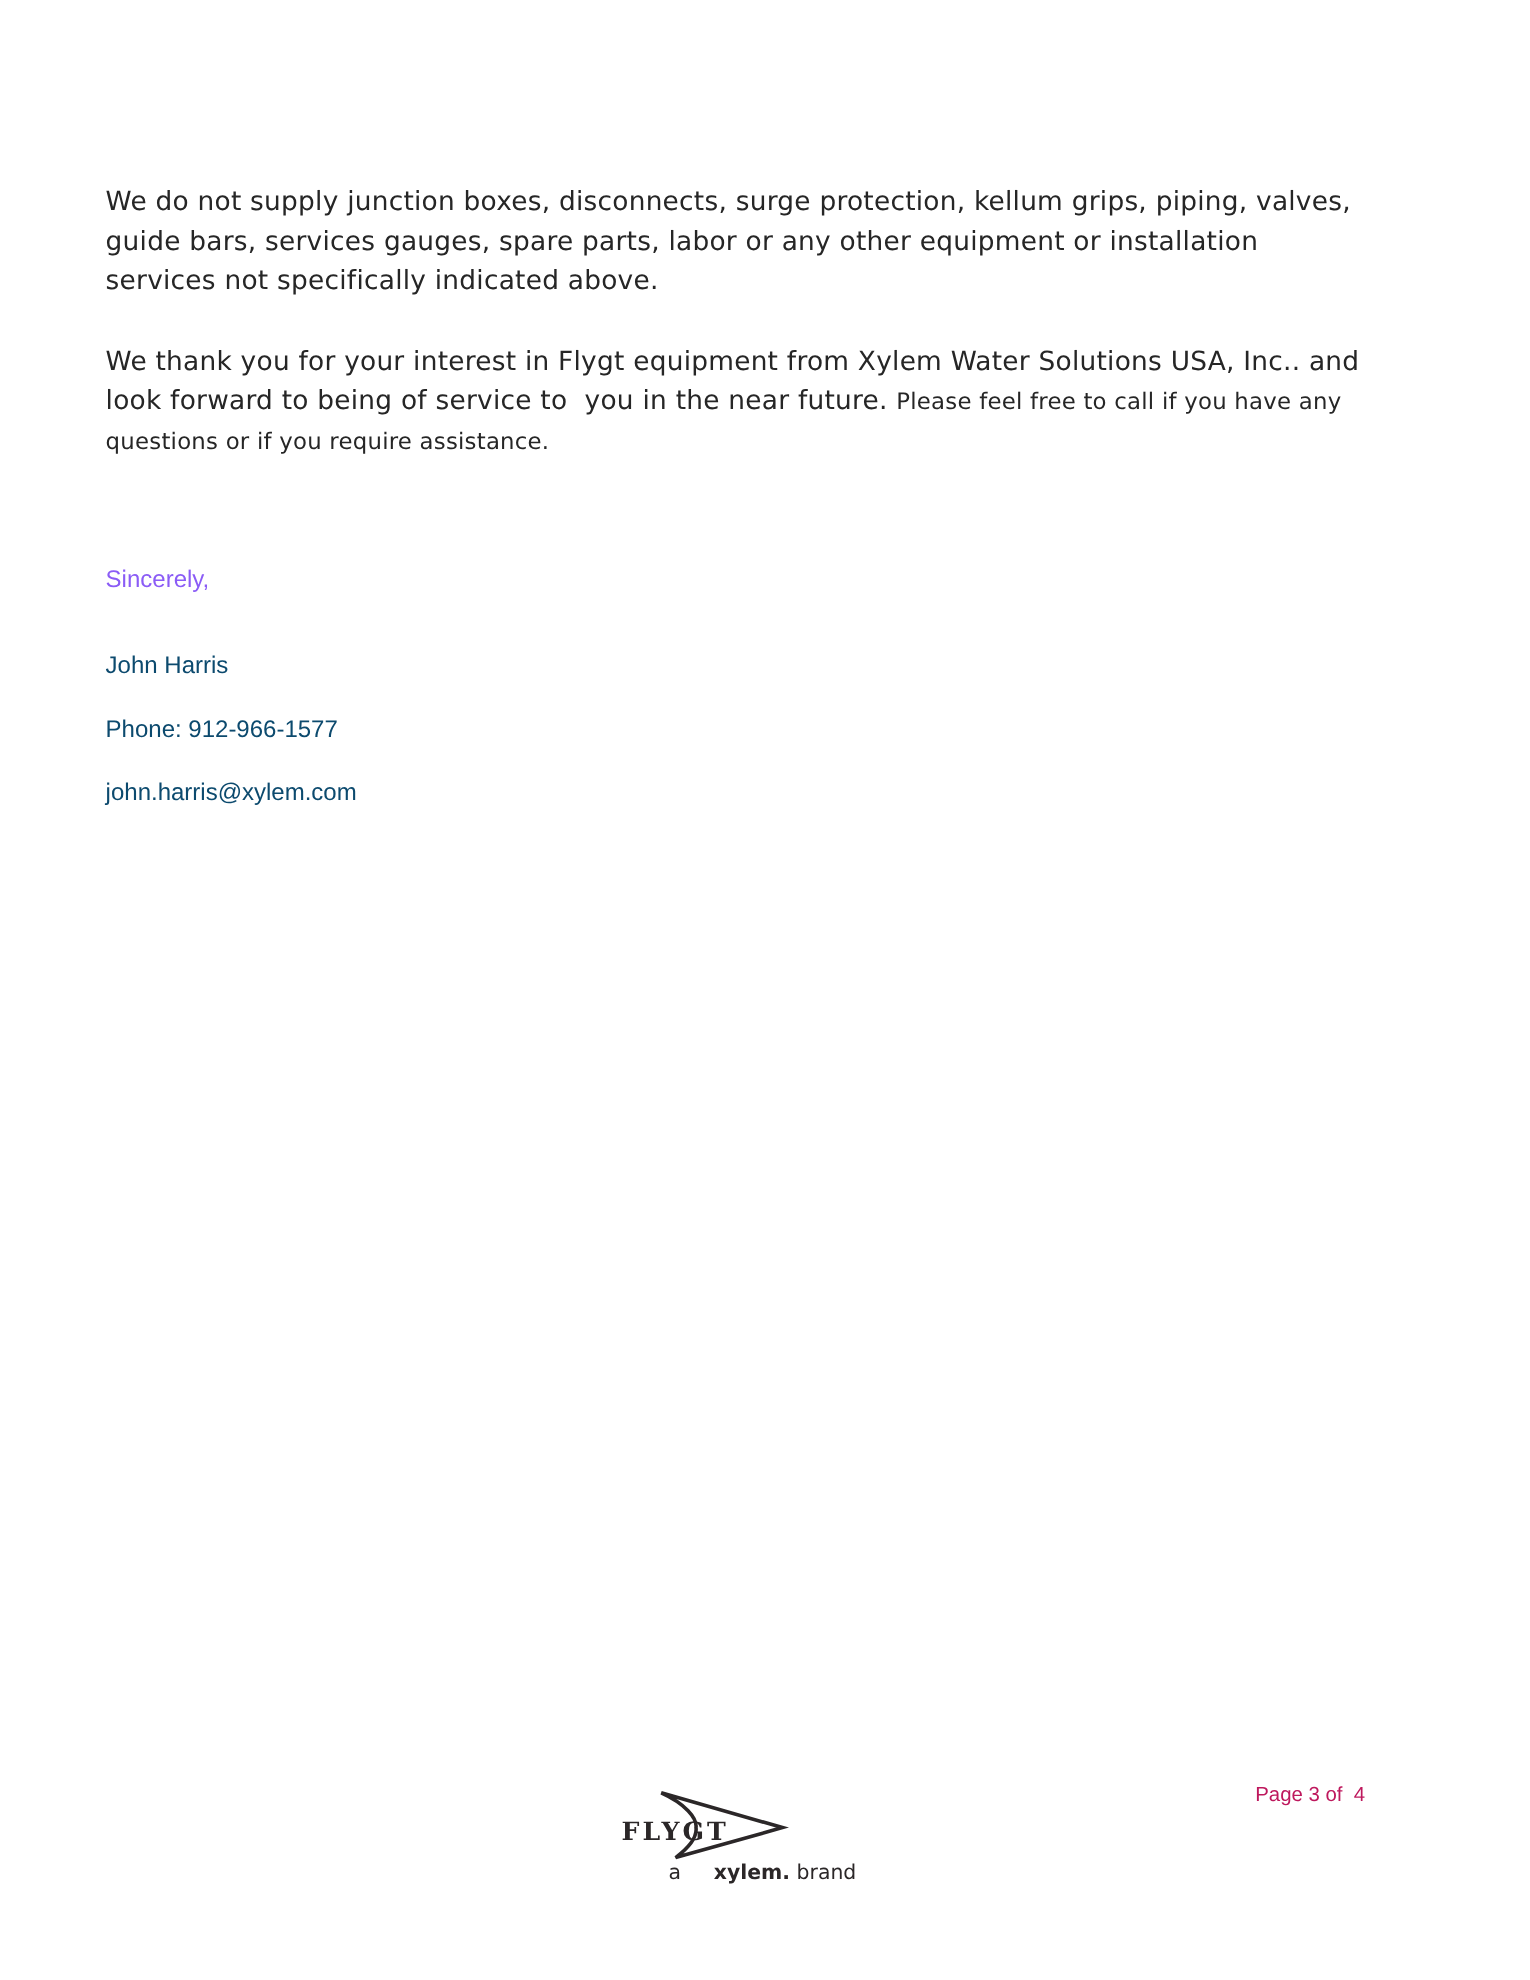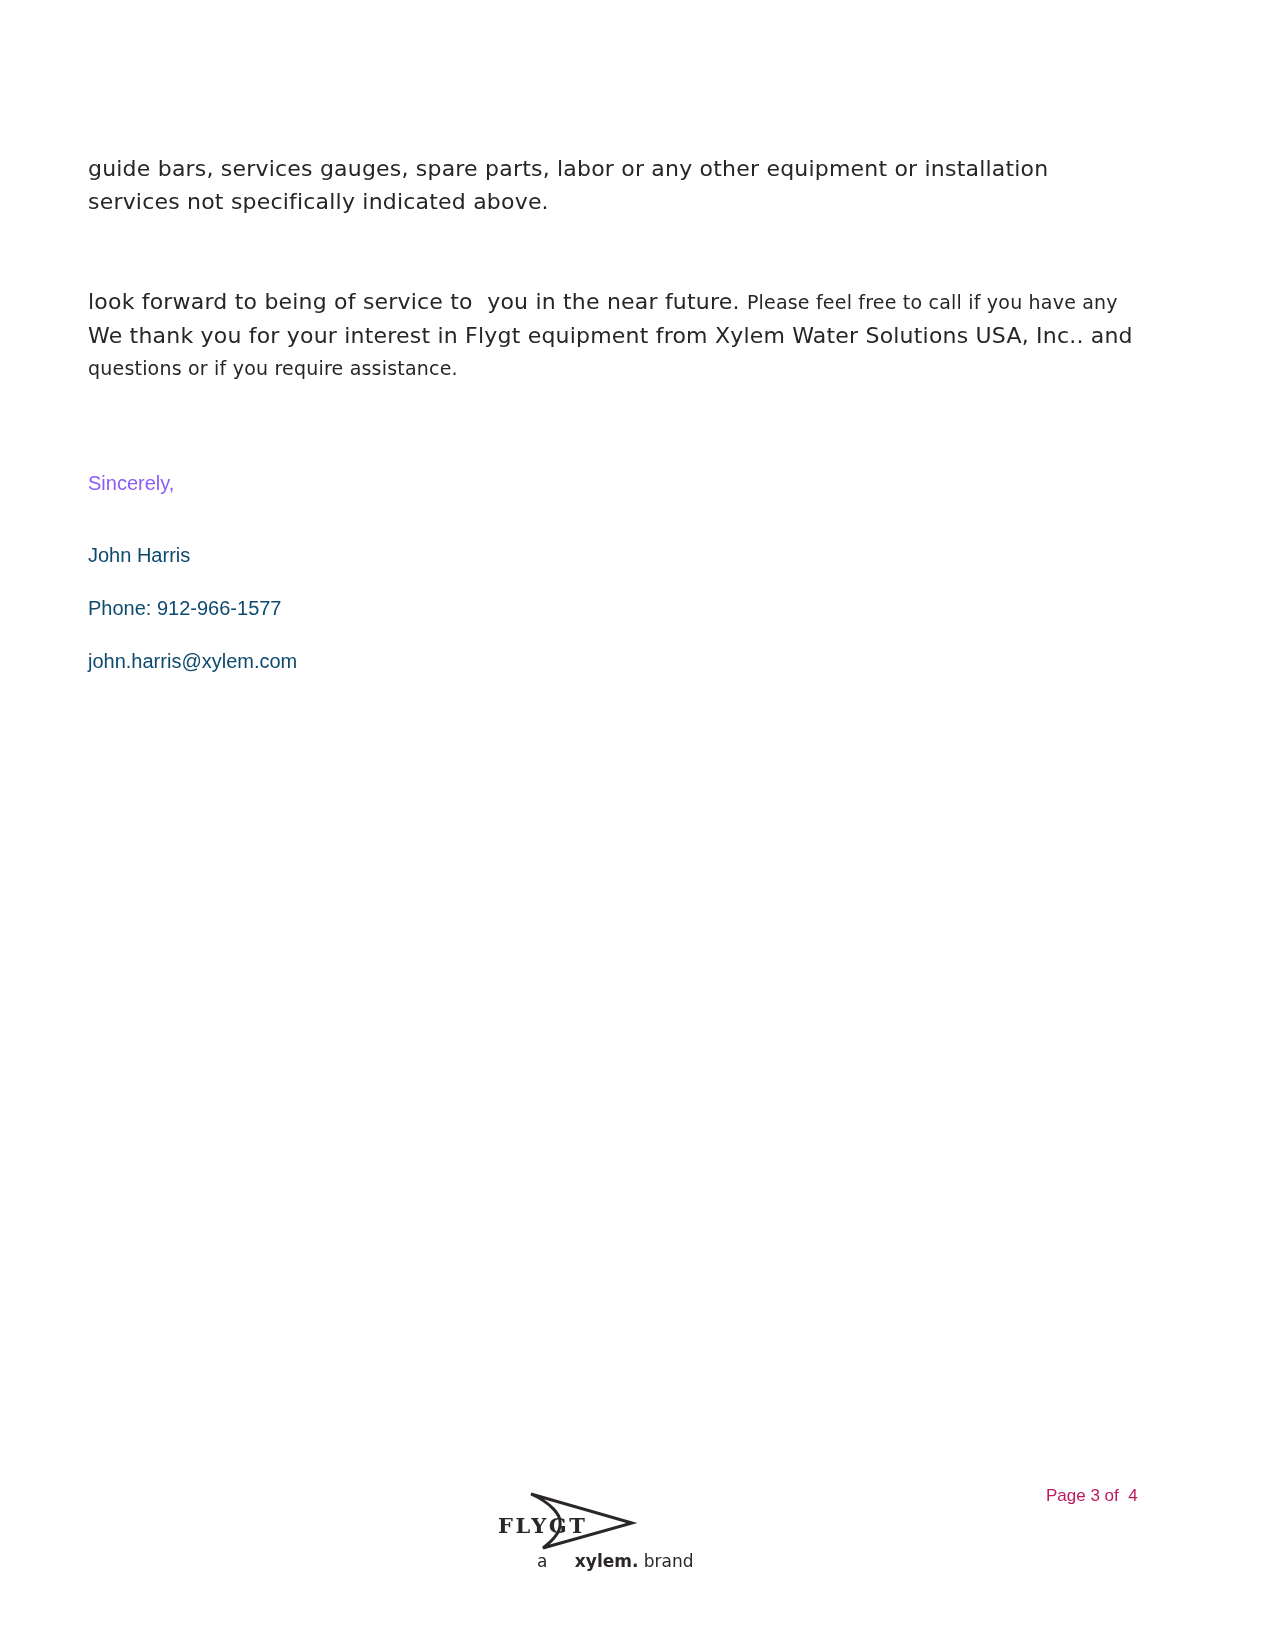--- a/index.html
+++ b/index.html
@@ -41,21 +41,21 @@
     top: 542px;
     font-size: 20px; line-height: 26.5px;
     color: #0c4a6e;
   }
   .sig-left  { left: 88px;  }
   .sig-right { left: 530px; }
   .sig .gap-above { margin-top: 26.5px; }
   .sig-line { white-space: pre; }
 
   
-  .footer-logo { left: 483px; top: 1486px; width: 210px; }
+  .footer-logo { left: 503px; top: 1486px; width: 210px; }
   .footer-logo svg { display: block; width: 200px; height: 64px; overflow: visible; }
   .logo-wordmark {
     font-family: "DejaVu Serif", serif;
     font-weight: bold;
     font-size: 21px;
     letter-spacing: 2.5px;
     fill: #2b2728;
   }
   .tagline {
     margin-left: 54px;
@@ -75,27 +75,28 @@
     white-space: pre;
     text-align: right;
   }
 </style>
 </head>
 <body>
 
 <div class="page">
 
   <div class="abs para p1">
+    <div class="line">We do not supply junction boxes, disconnects, surge protection, kellum grips, piping, valves,</div>
     <div class="line">guide bars, services gauges, spare parts, labor or any other equipment or installation</div>
     <div class="line">services not specifically indicated above.</div>
   </div>
 
   <div class="abs para p2">
+    <div class="line">We thank you for your interest in Flygt equipment from Xylem Water Solutions USA, Inc.. and</div>
     <div class="line"><span>look forward to being of service to  you in the near future. </span><span class="small">Please feel free to call if you have any</span></div>
-    <div class="line">We thank you for your interest in Flygt equipment from Xylem Water Solutions USA, Inc.. and</div>
     <div class="line small">questions or if you require assistance.</div>
   </div>
 
   <div class="abs closing">Sincerely,</div>
 
   <div class="abs sig sig-left">
     <div class="sig-line">John Harris</div>
     <div class="sig-line gap-above">Phone: 912-966-1577</div>
     <div class="sig-line gap-above">john.harris@xylem.com</div>
   </div>

